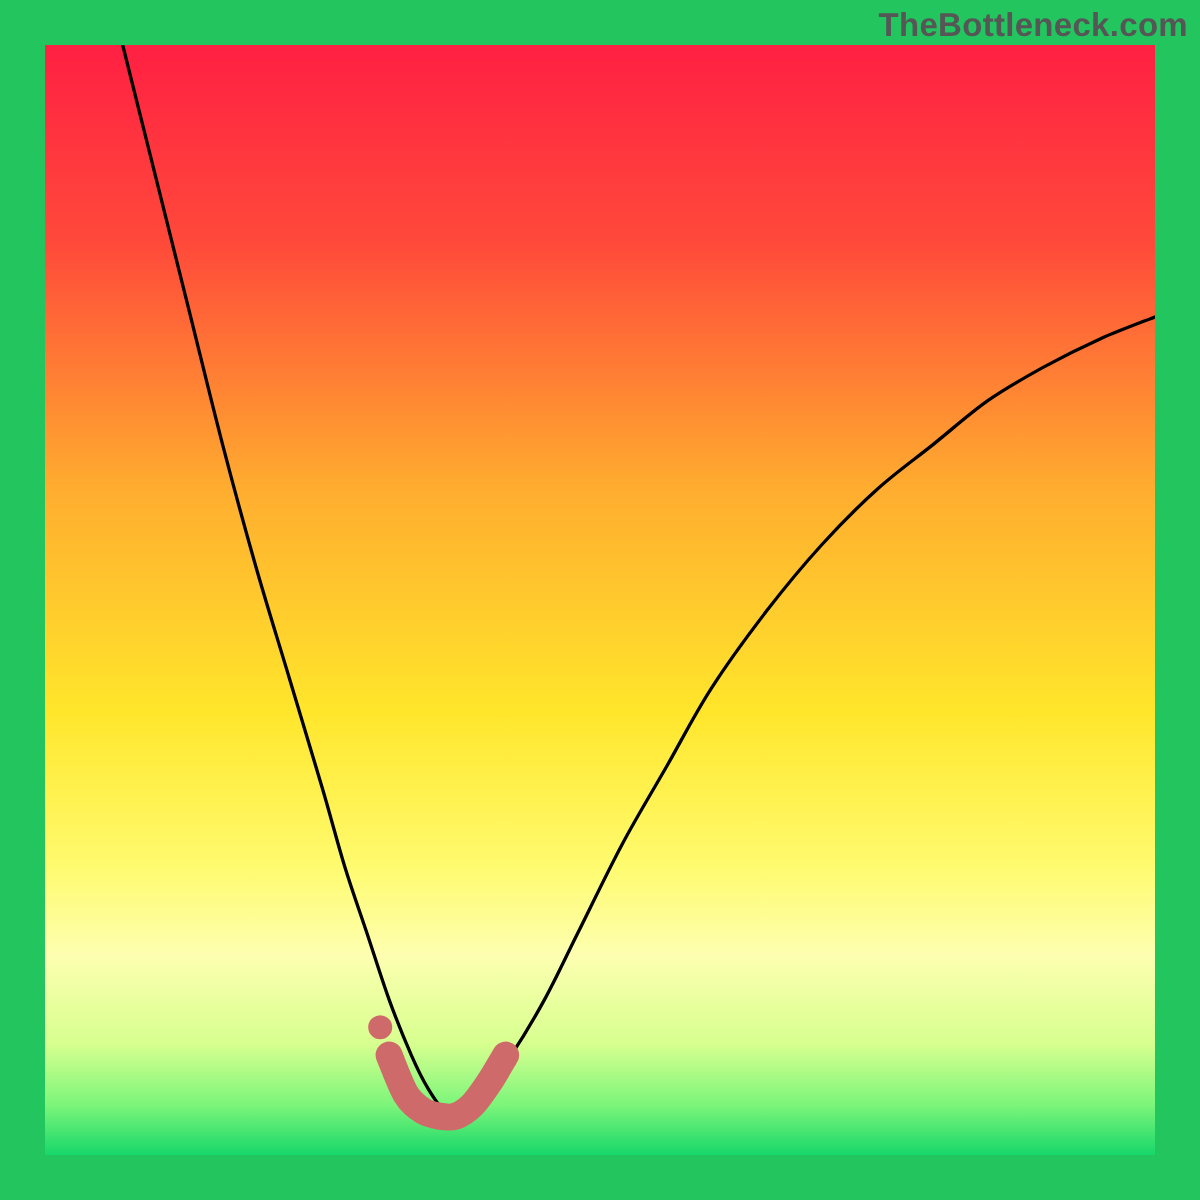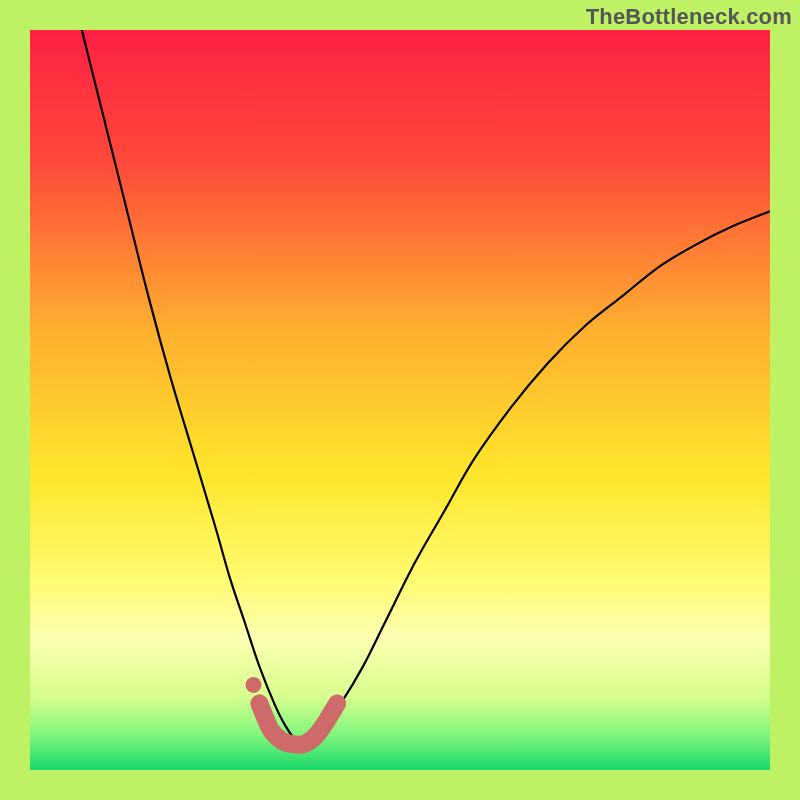--- a/index.html
+++ b/index.html
@@ -7,21 +7,21 @@
     padding: 0;
     width: 800px;
     height: 800px;
     background: #000;
     overflow: hidden;
     font-family: Arial, Helvetica, sans-serif;
   }
   .frame {
     position: absolute;
     inset: 0;
-    background: #bef264;
+    background: #22c55e;
   }
   .plot {
     position: absolute;
     left: 30px;
     top: 30px;
     width: 740px;
     height: 740px;
     overflow: hidden;
   }
   .watermark {

